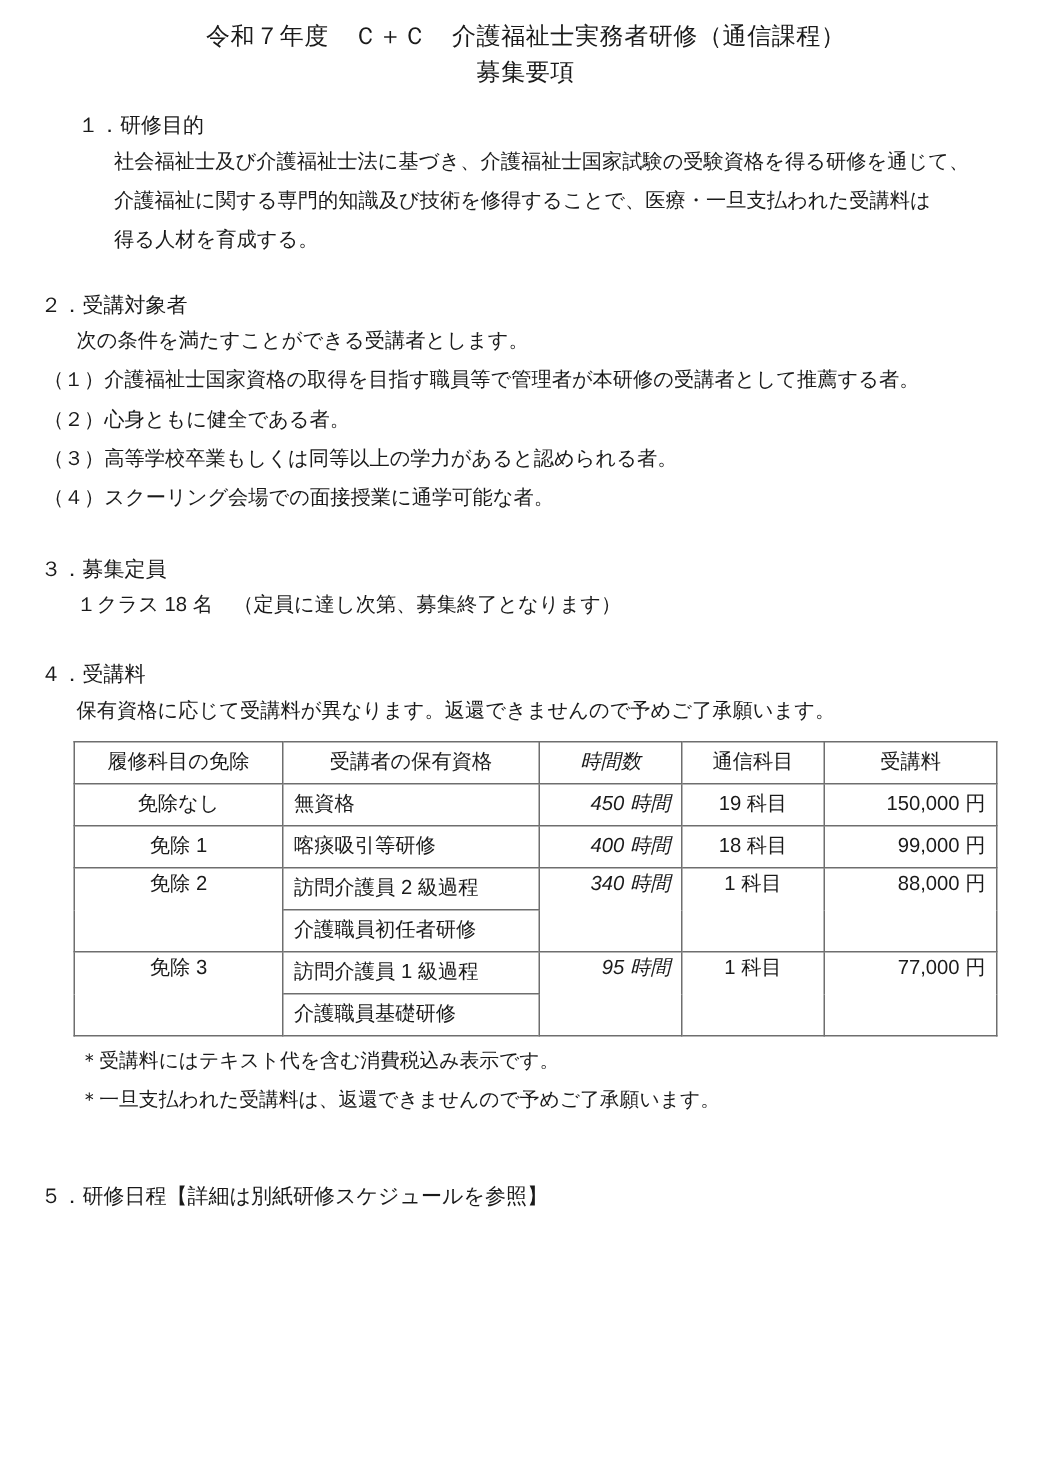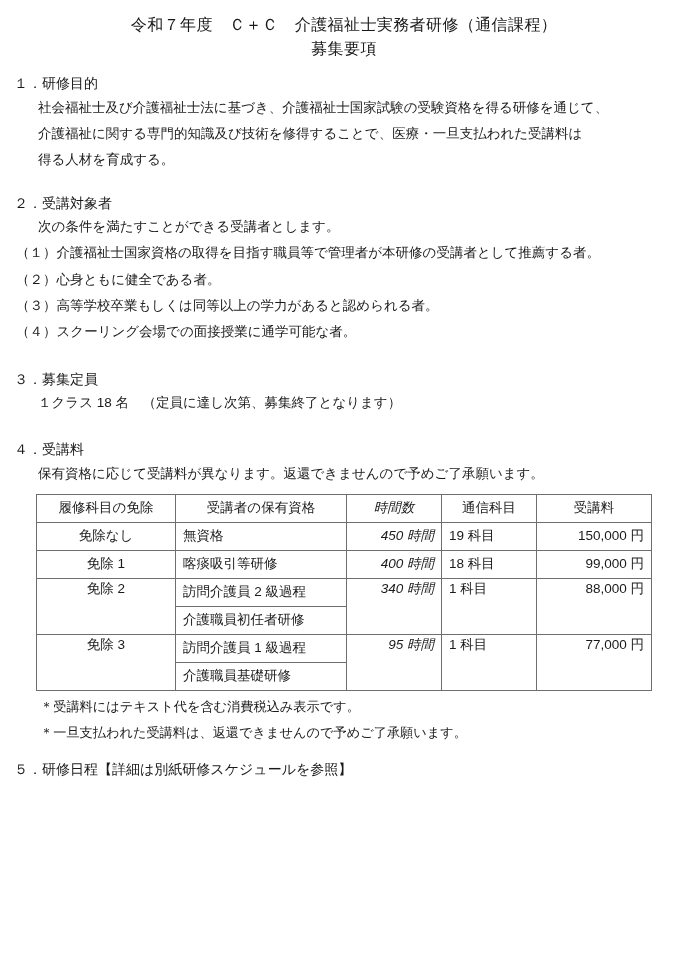--- a/index.html
+++ b/index.html
@@ -15,21 +15,21 @@
     color: #1a1a1a;
     font-size: 13.5px;
     line-height: 1.55;
     overflow: hidden;
     position: relative;
   }
   .page {
     width: 700px;
     height: 978px;
     box-sizing: border-box;
-    padding: 10px 26px 0 14px;
+    padding: 10px 26px 0 27px;
     position: relative;
   }
 
   
   .doc-title,
   .doc-subtitle {
     text-align: center;
     font-size: 16px;
     letter-spacing: 0.4px;
     margin: 0;
@@ -93,39 +93,39 @@
     box-sizing: border-box;
     white-space: nowrap;
     vertical-align: middle;
   }
   table.fee-table thead th {
     text-align: center;
   }
   .c-exempt   { width: 139px; text-align: center; vertical-align: top !important; padding-top: 3px; }
   .c-qual     { width: 171px; text-align: left; }
   .c-hours    { width: 95px;  text-align: right; vertical-align: top !important; padding-top: 3px; padding-right: 9px; font-style: italic; }
-  .c-subjects { width: 95px;  text-align: left; vertical-align: top !important; padding-top: 3px; padding-right: 9px; }
+  .c-subjects { width: 95px;  text-align: center; vertical-align: top !important; padding-top: 3px; padding-right: 9px; }
   .c-fee      { width: 115px; text-align: right; vertical-align: top !important; padding-top: 3px; padding-right: 9px; }
   thead .c-exempt, thead .c-hours, thead .c-subjects, thead .c-fee {
     vertical-align: middle !important;
     padding-top: 0;
     text-align: center;
     padding-right: 7px;
   }
   td.simple-mid { vertical-align: middle !important; padding-top: 0; }
 </style>
 </head>
 <body>
 
 <div class="page">
 
   <div class="doc-title">令和７年度　Ｃ＋Ｃ　介護福祉士実務者研修（通信課程）</div>
   <div class="doc-subtitle">募集要項</div>
 
-  <div class="section" style="margin-top:12px;">
+  <div class="section" style="margin-top:12px;margin-left:25px;">
     <div class="section-heading">
       <span class="num">１．</span><span>研修目的</span>
     </div>
     <div class="body-line">社会福祉士及び介護福祉士法に基づき、介護福祉士国家試験の受験資格を得る研修を通じて、</div>
     <div class="body-line">介護福祉に関する専門的知識及び技術を修得することで、医療・一旦支払われた受講料は</div>
     <div class="body-line">得る人材を育成する。</div>
   </div>
 
   <div class="section" style="margin-top:18px;">
     <div class="section-heading">
@@ -204,20 +204,20 @@
             <td class="c-qual">介護職員基礎研修</td>
           </tr>
         </tbody>
       </table>
     </div>
 
     <div class="note-line" style="margin-top:4px;">＊受講料にはテキスト代を含む消費税込み表示です。</div>
     <div class="note-line">＊一旦支払われた受講料は、返還できませんので予めご了承願います。</div>
   </div>
 
-  <div class="section" style="margin-top:10px;">
+  <div class="section" style="margin-top:38px;">
     <div class="section-heading">
       <span class="num">５．</span><span>研修日程【詳細は別紙研修スケジュールを参照】</span>
     </div>
   </div>
 
 
 </div>
 
 </body></html>

